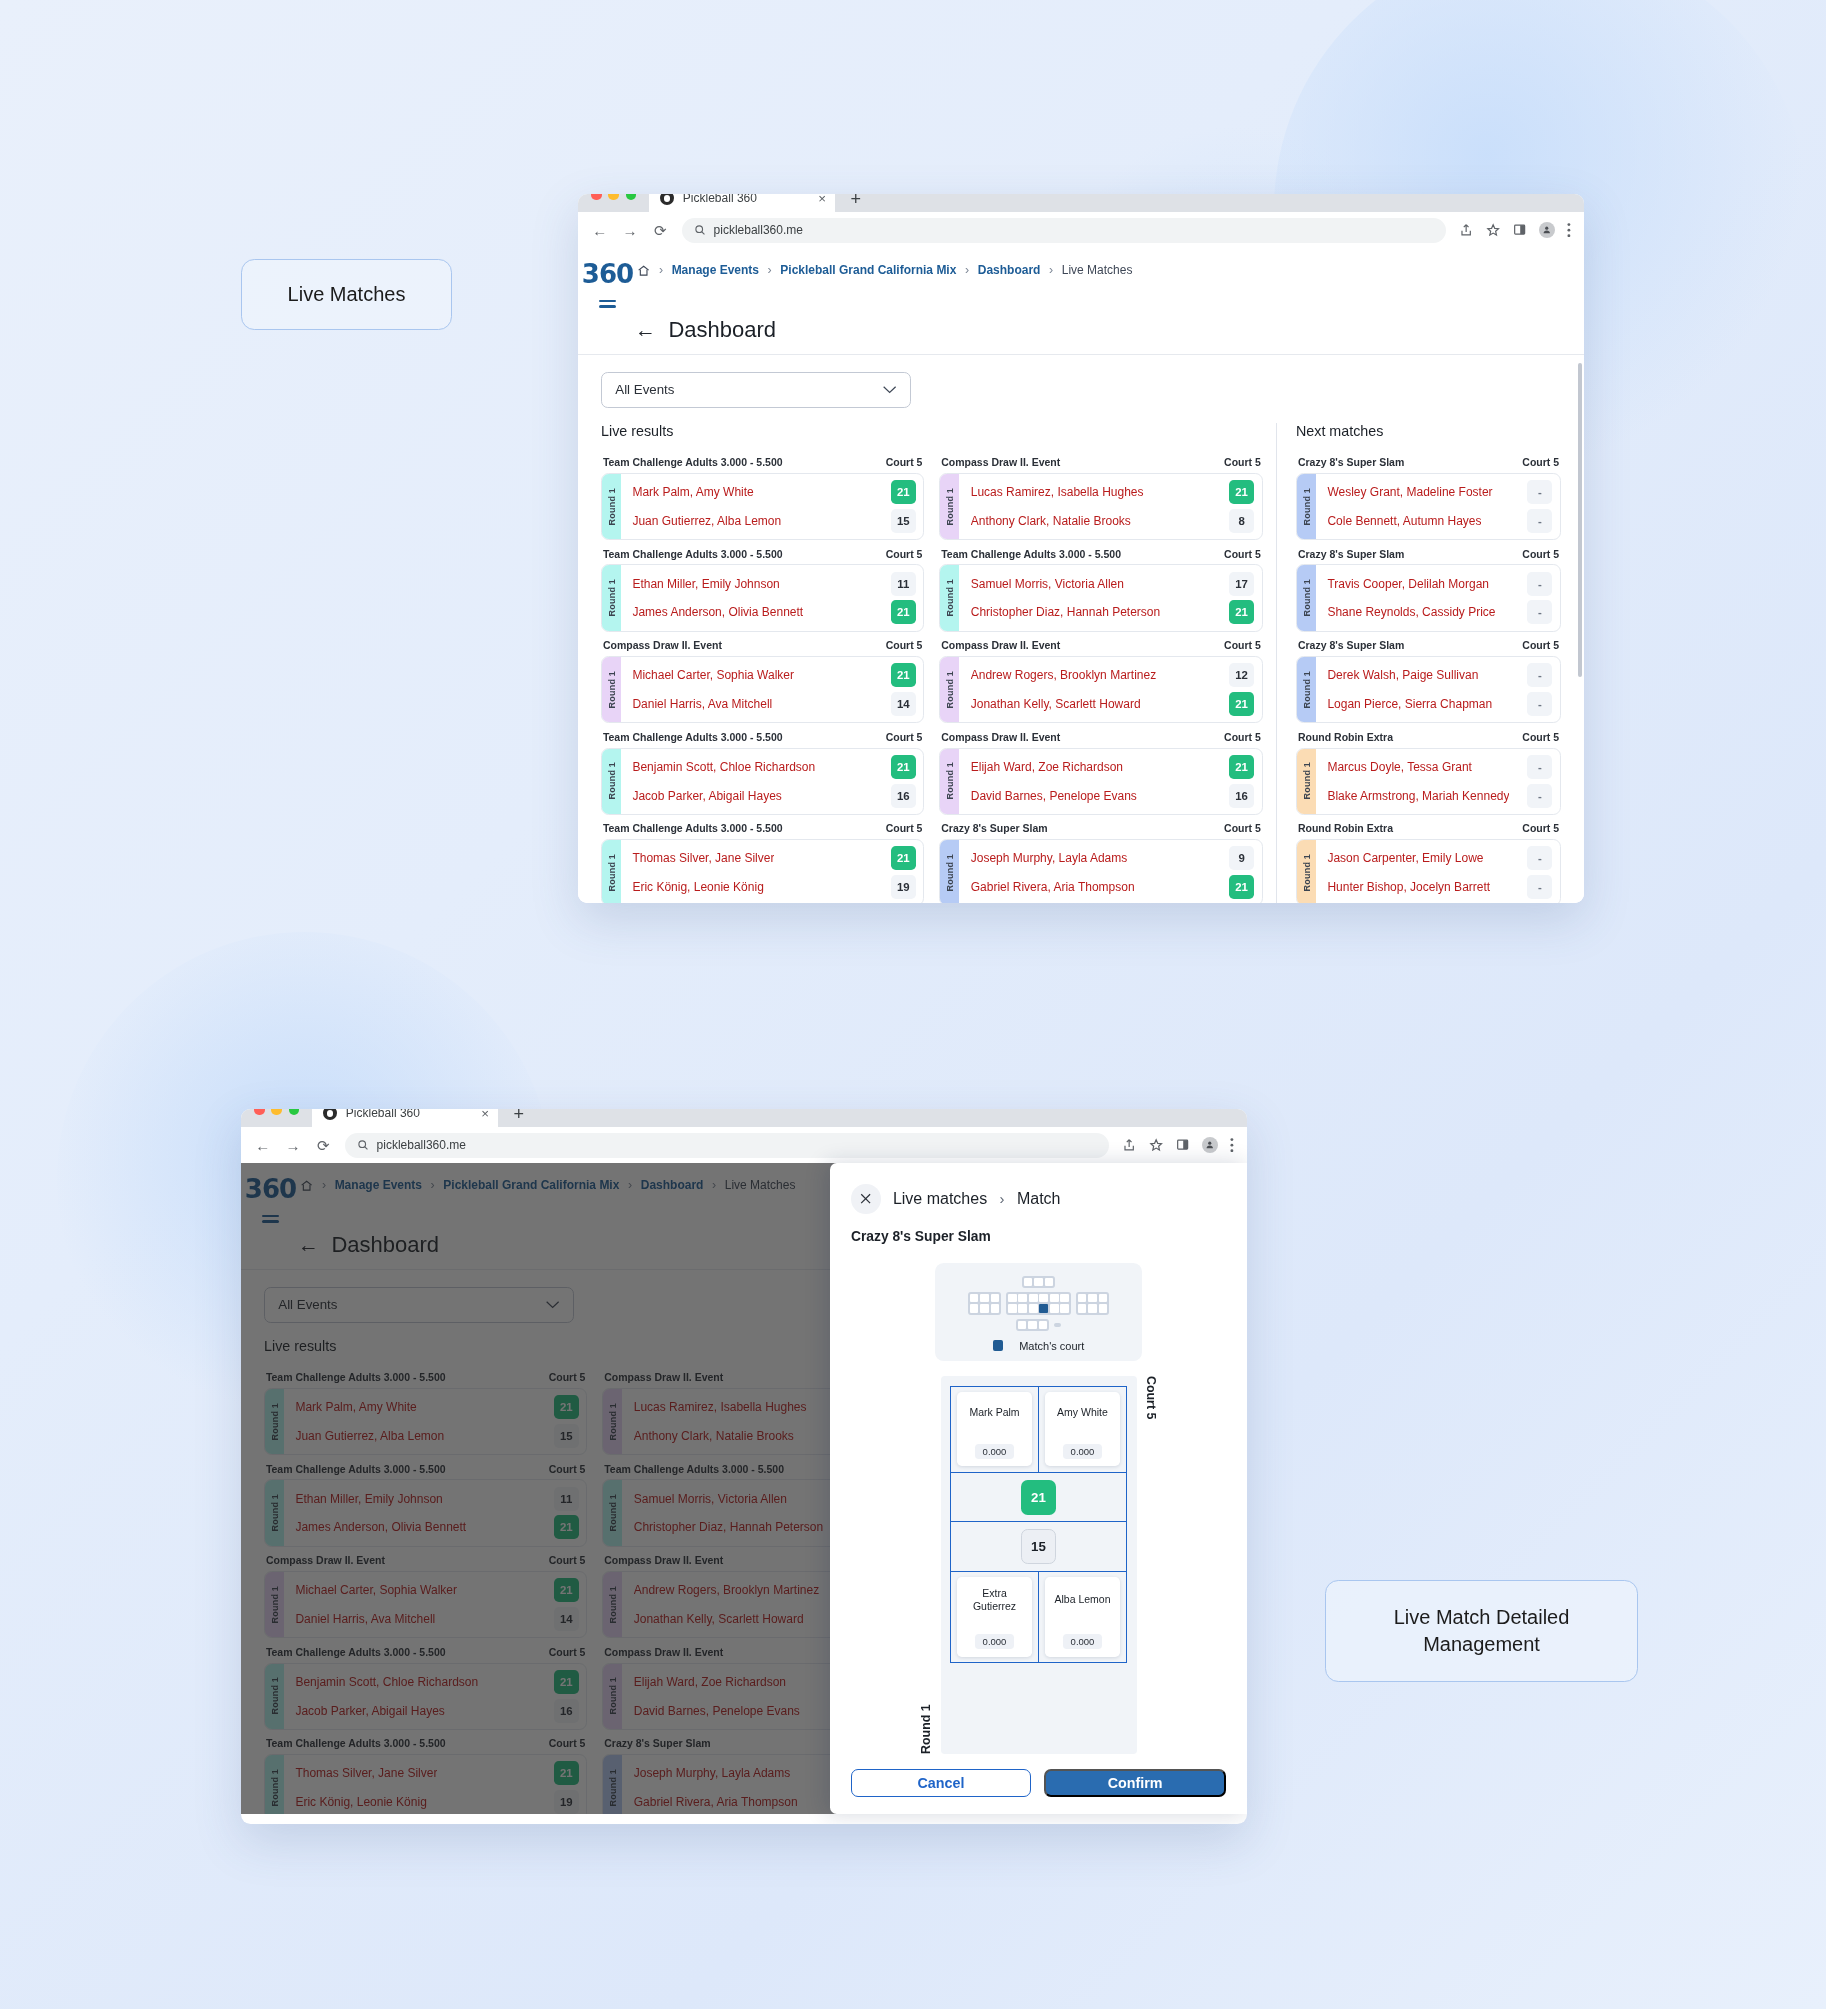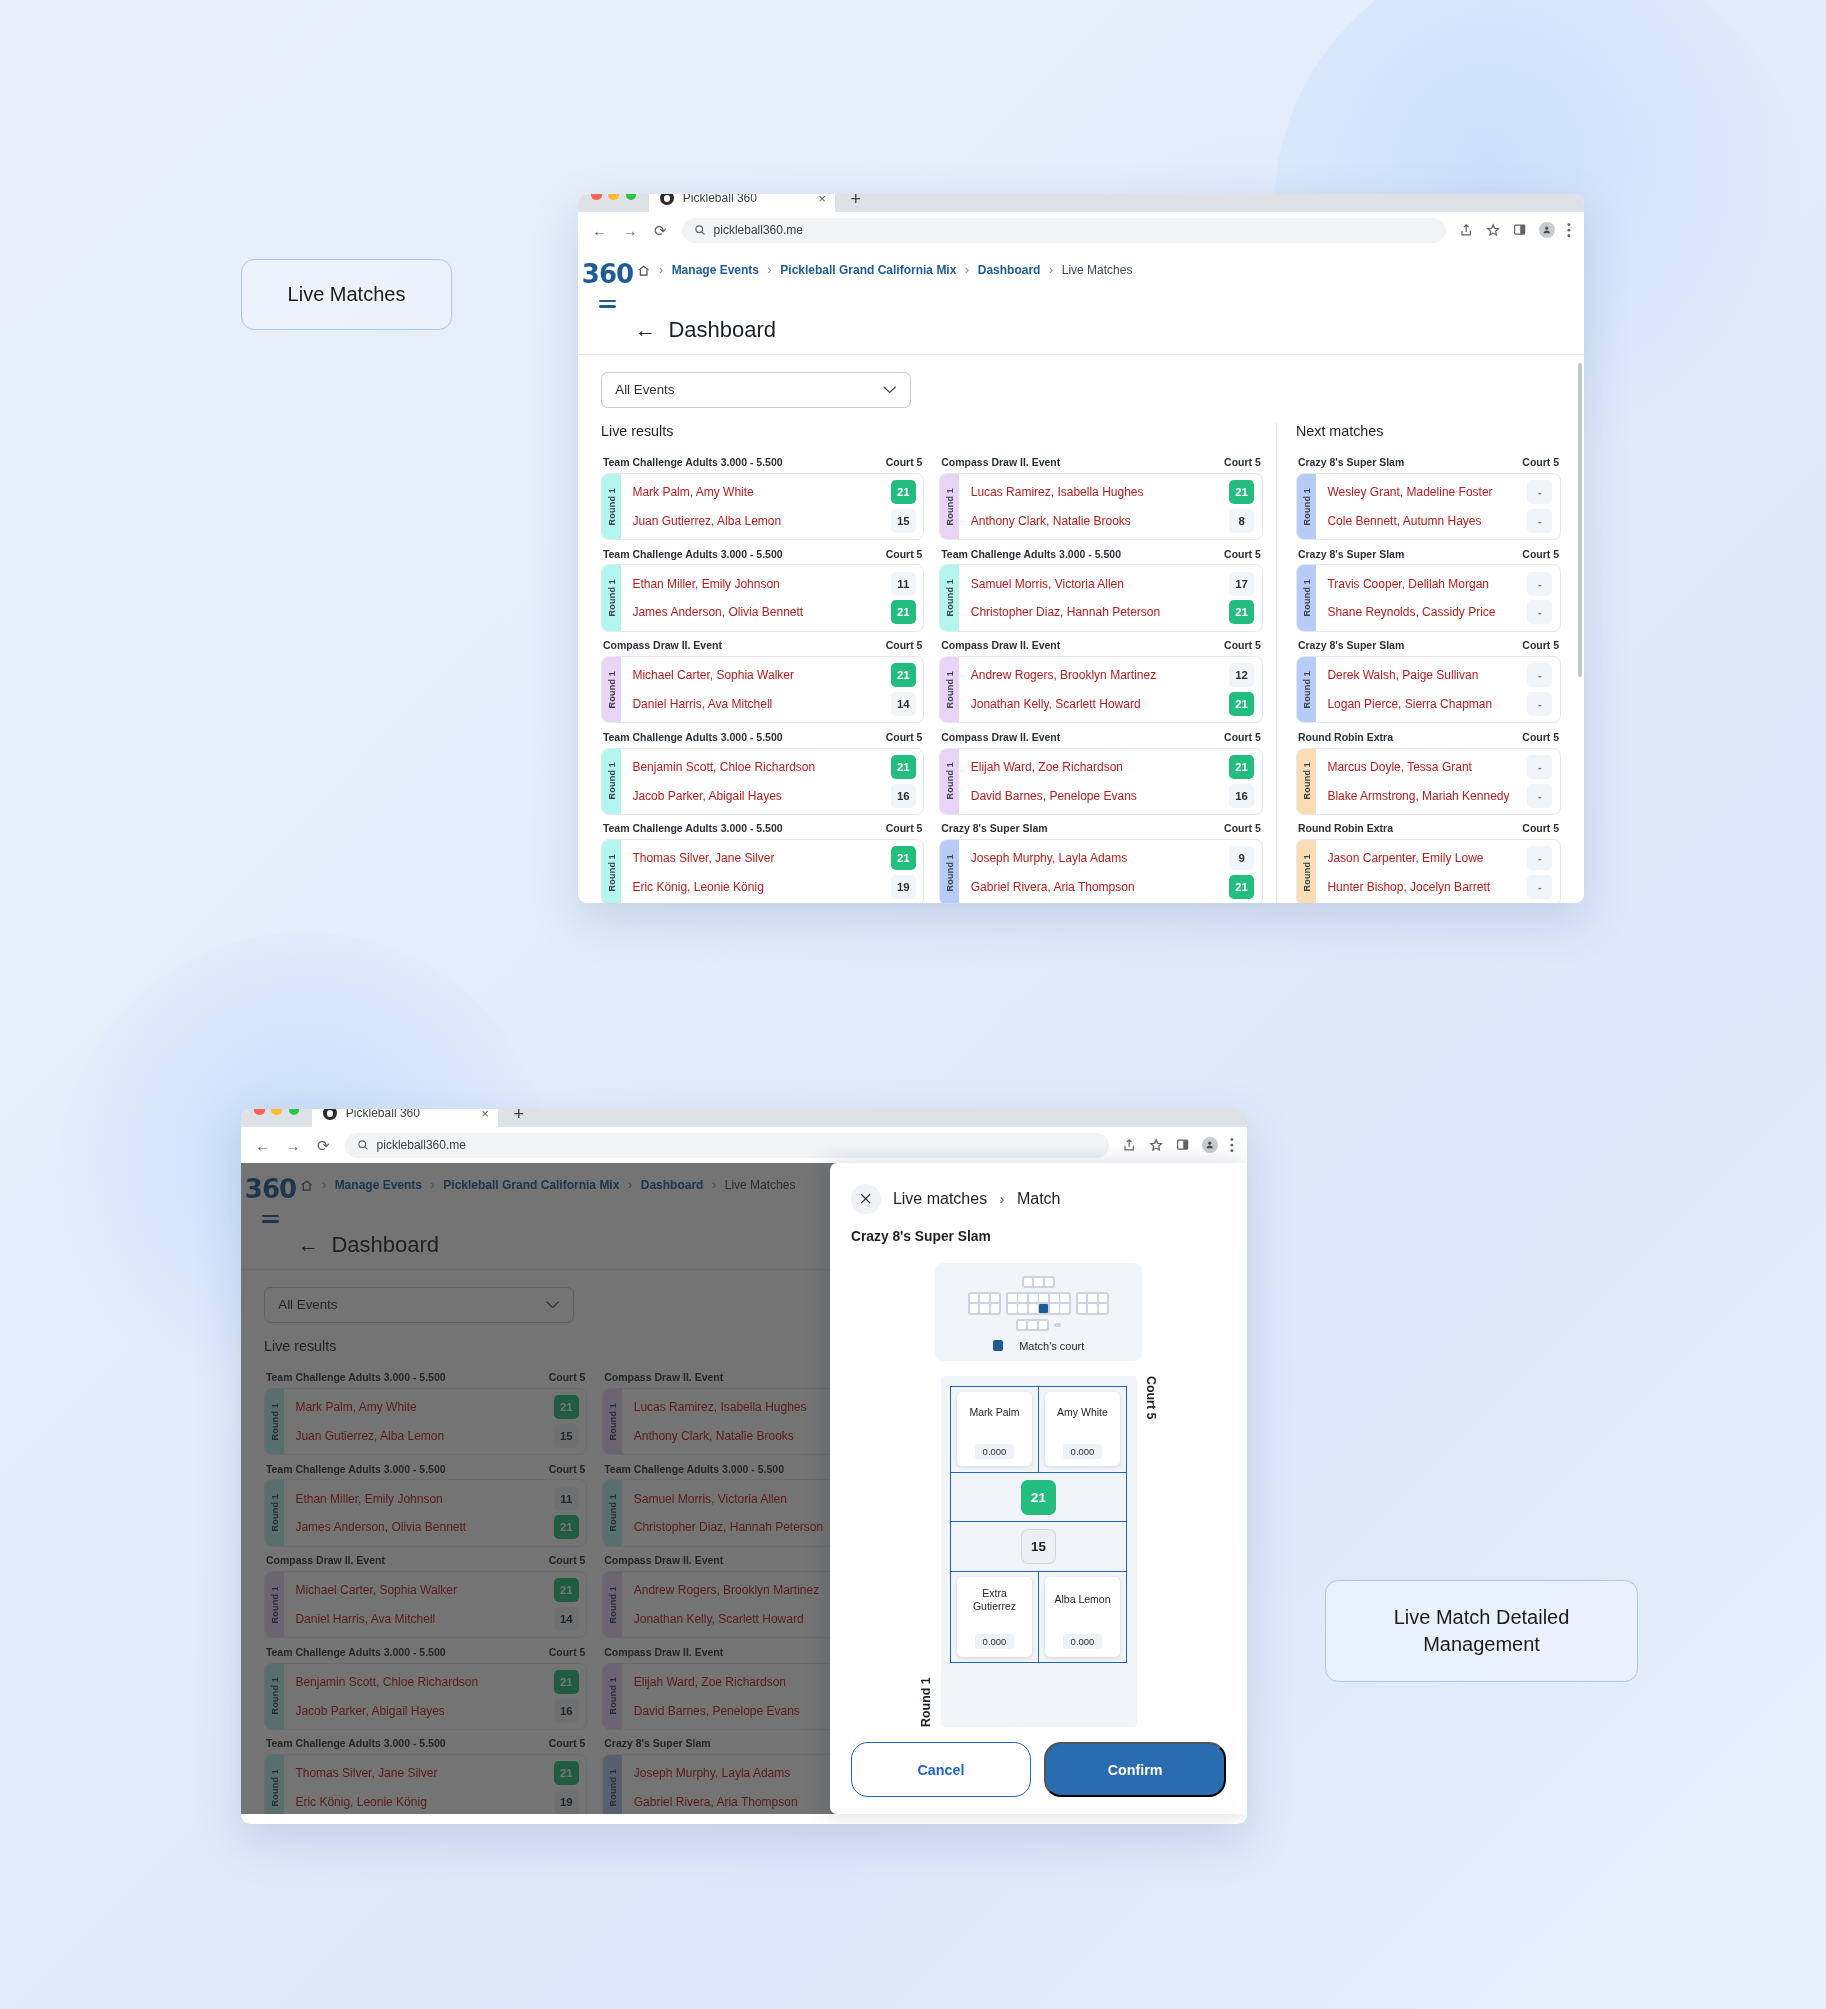--- a/index.html
+++ b/index.html
@@ -144,21 +144,21 @@
   .cb-name { font-size: 10.5px; color: #1b2027; text-align: center; line-height: 1.25; flex: 1;
              display: flex; align-items: center; }
   .cb-rating { margin-top: 21px; font-size: 9.5px; color: #2b3038; background: #eef1f6; border-radius: 3.8px; padding: 1.9px 7.6px; }
   .cb-scorerow { display: flex; align-items: center; justify-content: center; padding: 6.7px 0;
                  border-bottom: 1.9px solid #1f64c8; }
   .cb-score { width: 35px; height: 35px; border-radius: 6.7px; display: flex; align-items: center;
               justify-content: center; font-size: 13.3px; font-weight: 700; }
   .cb-score.win { background: #23bd7f; color: #fff; }
   .cb-score.lose { background: #eceff4; color: #1b2027; border: 1px solid #cfd5de; }
   .modal-actions { display: flex; gap: 13.3px; margin-top: 15px; }
-  .btn { flex: 1; height: 55px; border-radius: 17px; font-size: 14.3px; font-weight: 700;
+  .btn { flex: 1; height: 28px; border-radius: 7px; font-size: 14.3px; font-weight: 700;
          display: flex; align-items: center; justify-content: center; }
   .btn-cancel { background: #fff; border: 1.4px solid #1f64c8; color: #1f64c8; }
   .btn-confirm { background: #2a6cb0; color: #fff; }
 </style>
 </head>
 <body>
 
 <div class="blob blob-a"></div>
 <div class="blob blob-c"></div>
 <div class="blob blob-b"></div>

